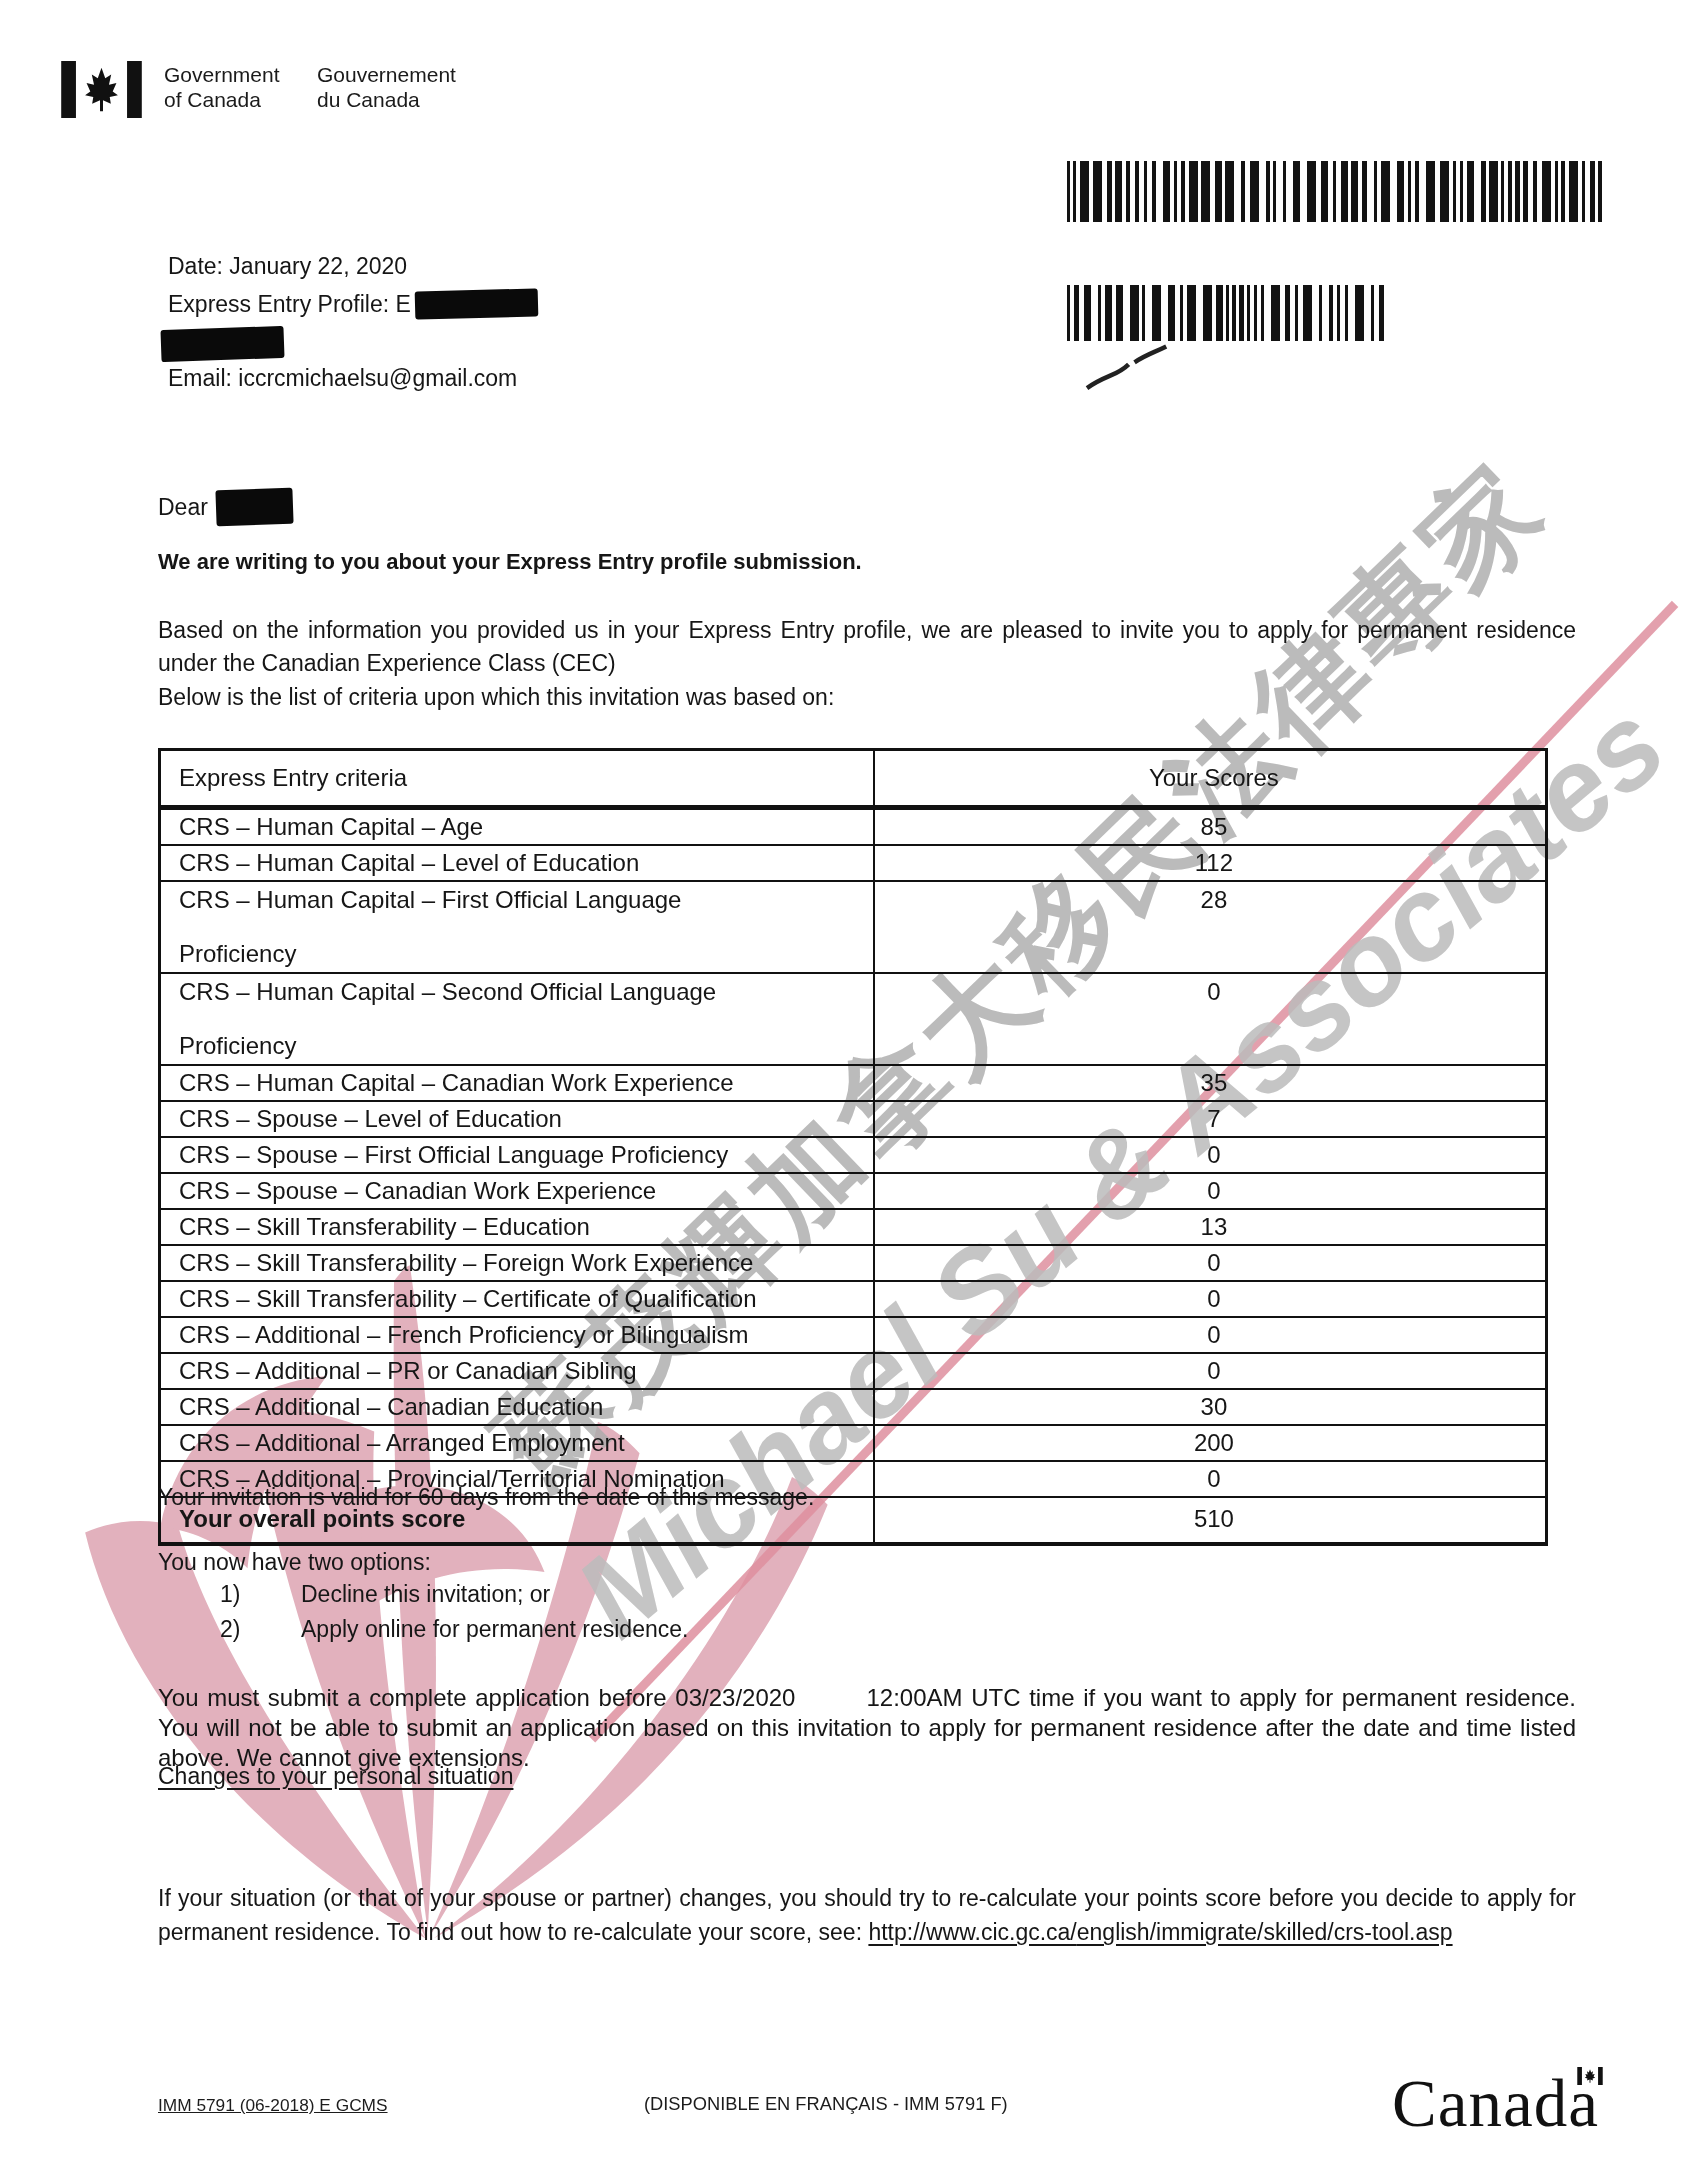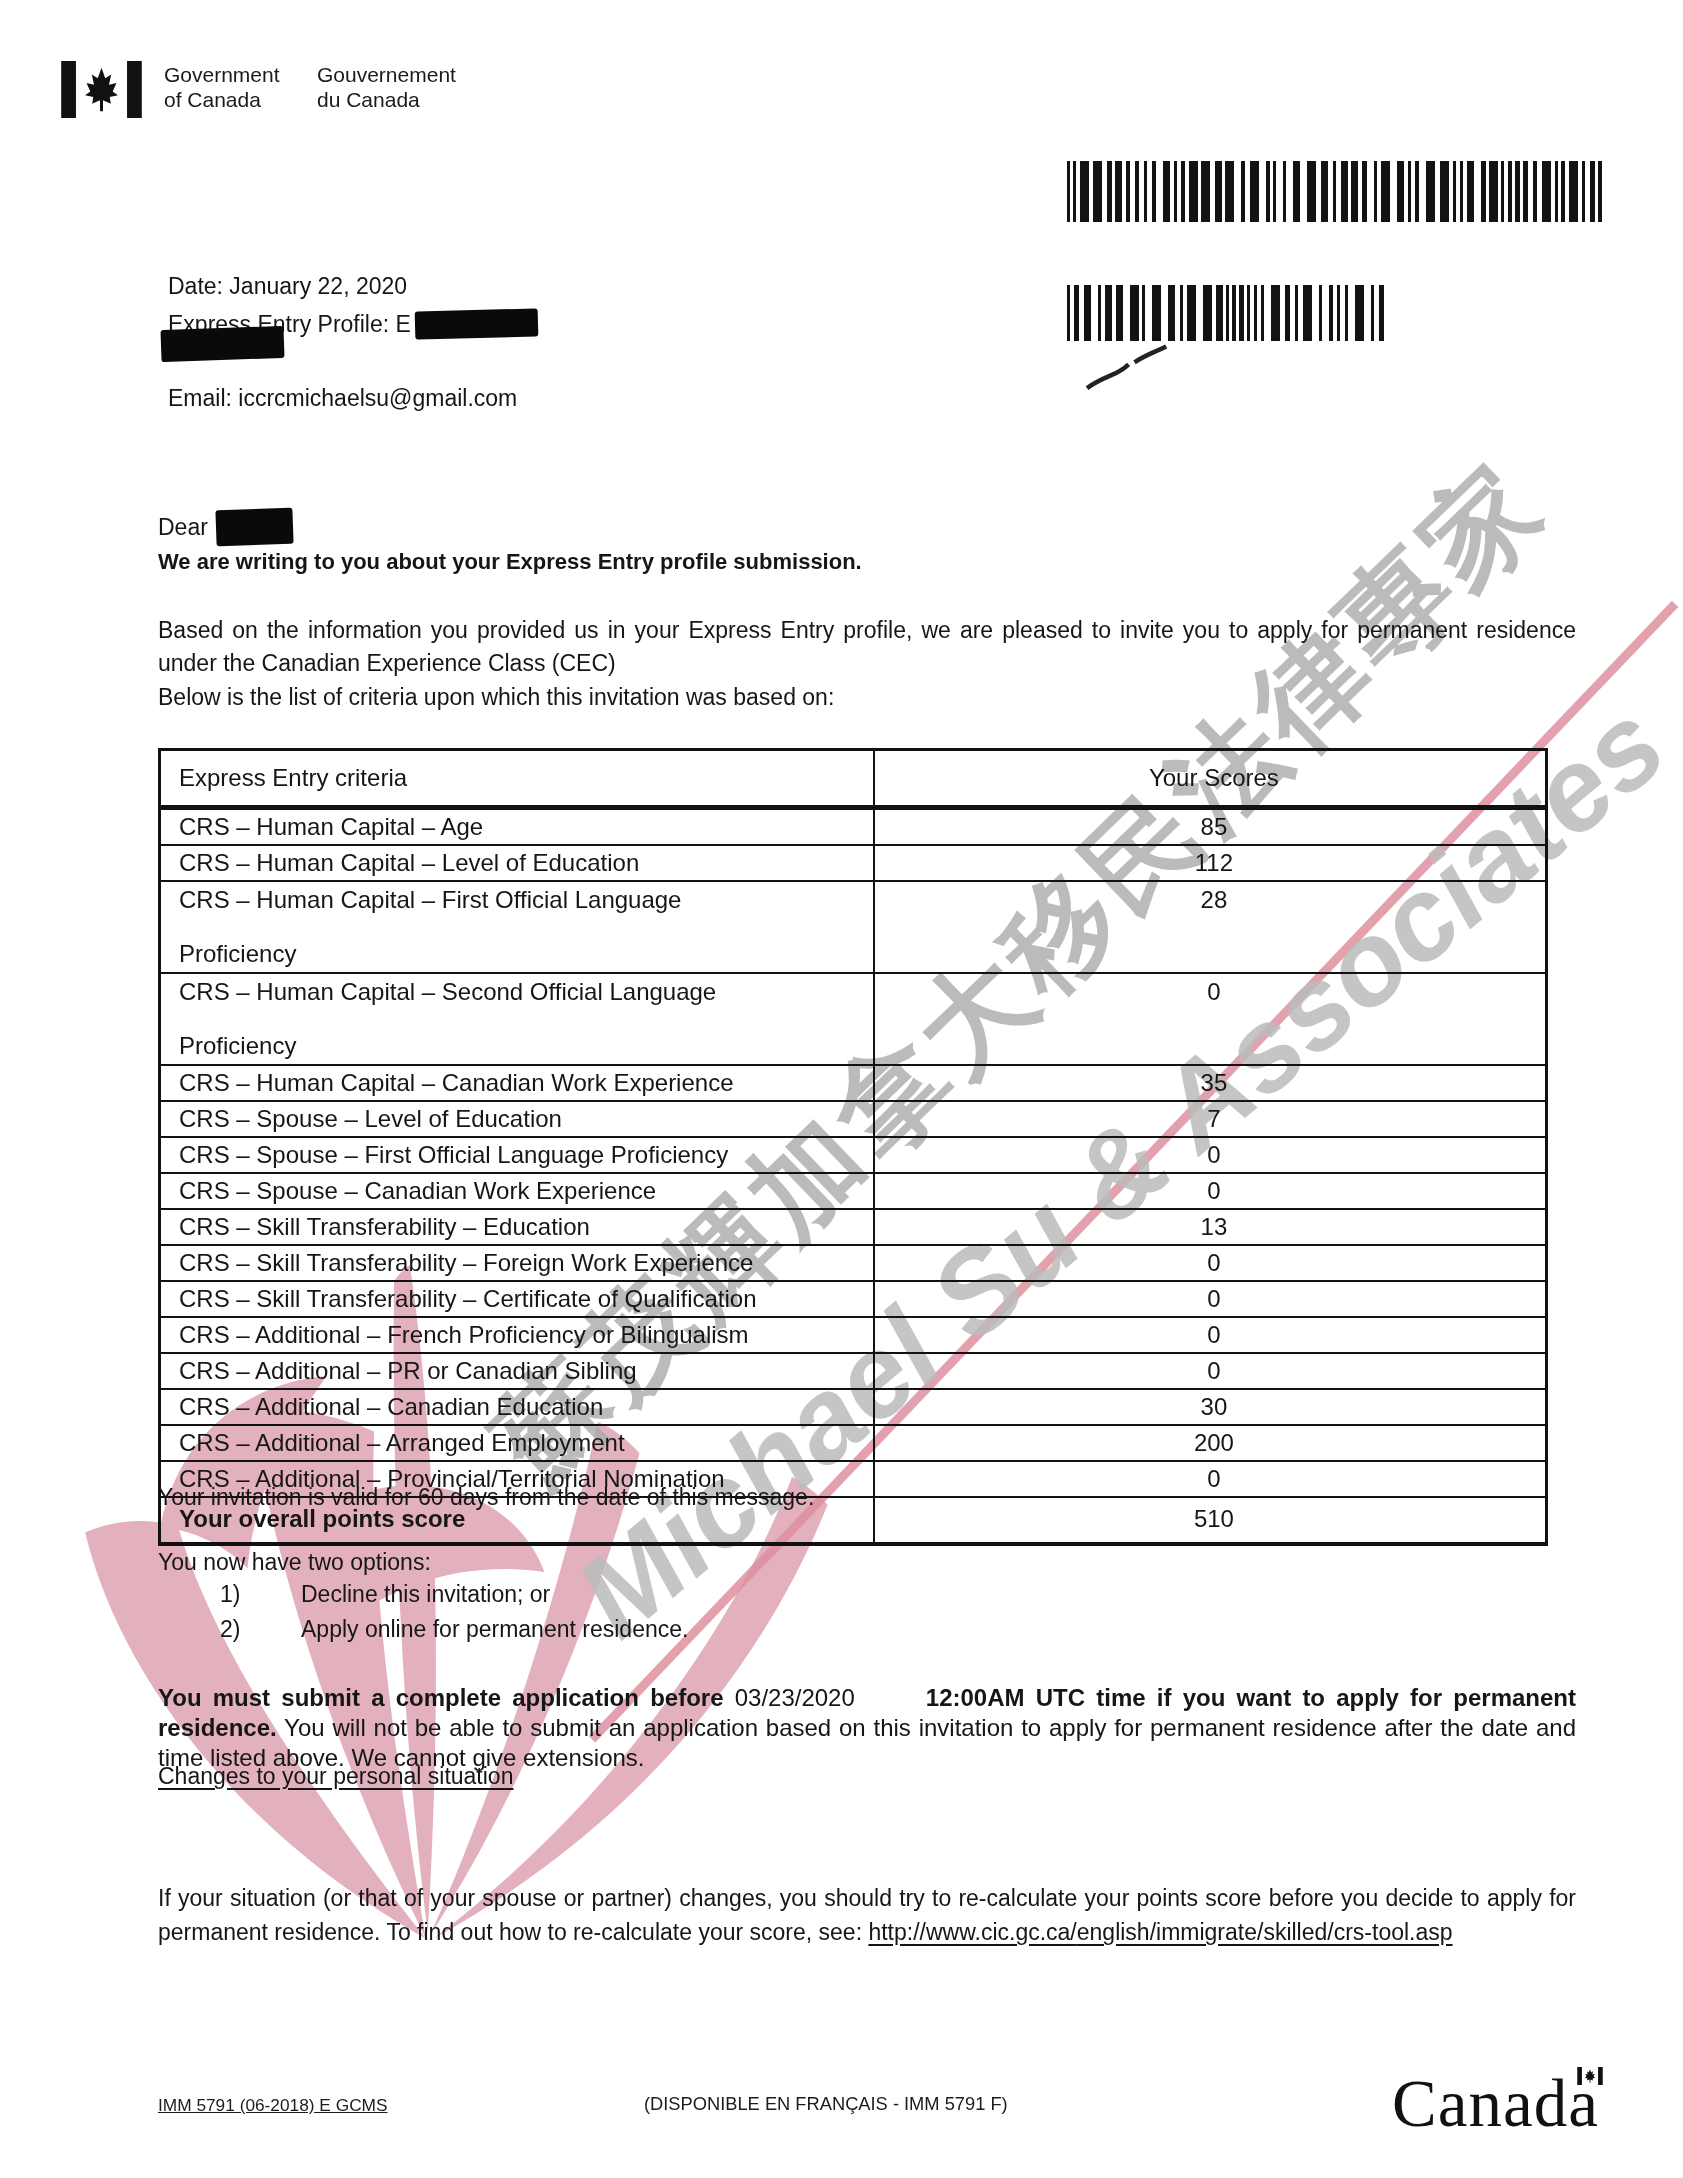--- a/index.html
+++ b/index.html
@@ -20,30 +20,30 @@
   .flag-svg{left:61px;top:61px;}
   .gov-en{left:164px;top:62px;font-size:21px;line-height:25px;color:#1b1b1b;}
   .gov-fr{left:317px;top:62px;font-size:21px;line-height:25px;color:#1b1b1b;}
 
   .barcode{display:flex;align-items:stretch;overflow:hidden;}
   .barcode i{background:#131313;height:100%;flex:none;display:block;}
   #barcode1{left:1067px;top:161px;width:539px;height:61px;}
   #barcode2{left:1067px;top:285px;width:327px;height:56px;}
 
   
-  .meta-line{left:168px;font-size:23px;color:#161616;margin-top:20px;}
+  .meta-line{left:168px;font-size:23px;color:#161616;}
   .redact{background:#0a0a0a;display:inline-block;border-radius:3px;}
   #redact-profile{width:123px;height:28px;vertical-align:-6px;margin-left:4px;transform:rotate(-1.5deg);}
   #redact-line2{left:161px;top:328px;width:123px;height:32px;transform:rotate(-2deg);}
   #redact-name{width:77px;height:36px;vertical-align:-10px;margin-left:8px;transform:rotate(-2deg);}
 
   
   .body-text{left:158px;width:1418px;font-size:23px;line-height:33px;text-align:justify;color:#161616;}
   .bold{font-weight:bold;}
-  .b{font-weight:bold;}
+  .b{font-weight:normal;}
   .gap{margin-right:71px;}
   .underline{text-decoration:underline;text-underline-offset:4px;}
 
   
   table.crs{position:absolute;left:158px;top:748px;width:1390px;border-collapse:collapse;
             border:3px solid #111;font-size:24px;color:#161616;}
   table.crs td,table.crs th{border-bottom:2.5px solid #111;vertical-align:top;}
   table.crs .c1{width:51.5%;padding:3px 8px 3px 18px;white-space:nowrap;text-align:left;}
   table.crs .c2{border-left:2.5px solid #111;padding:3px 8px 3px 16px;text-align:center;}
   table.crs tr.head th{border-bottom:5px solid #111;font-weight:normal;padding-top:13px;padding-bottom:13px;font-size:24px;}

